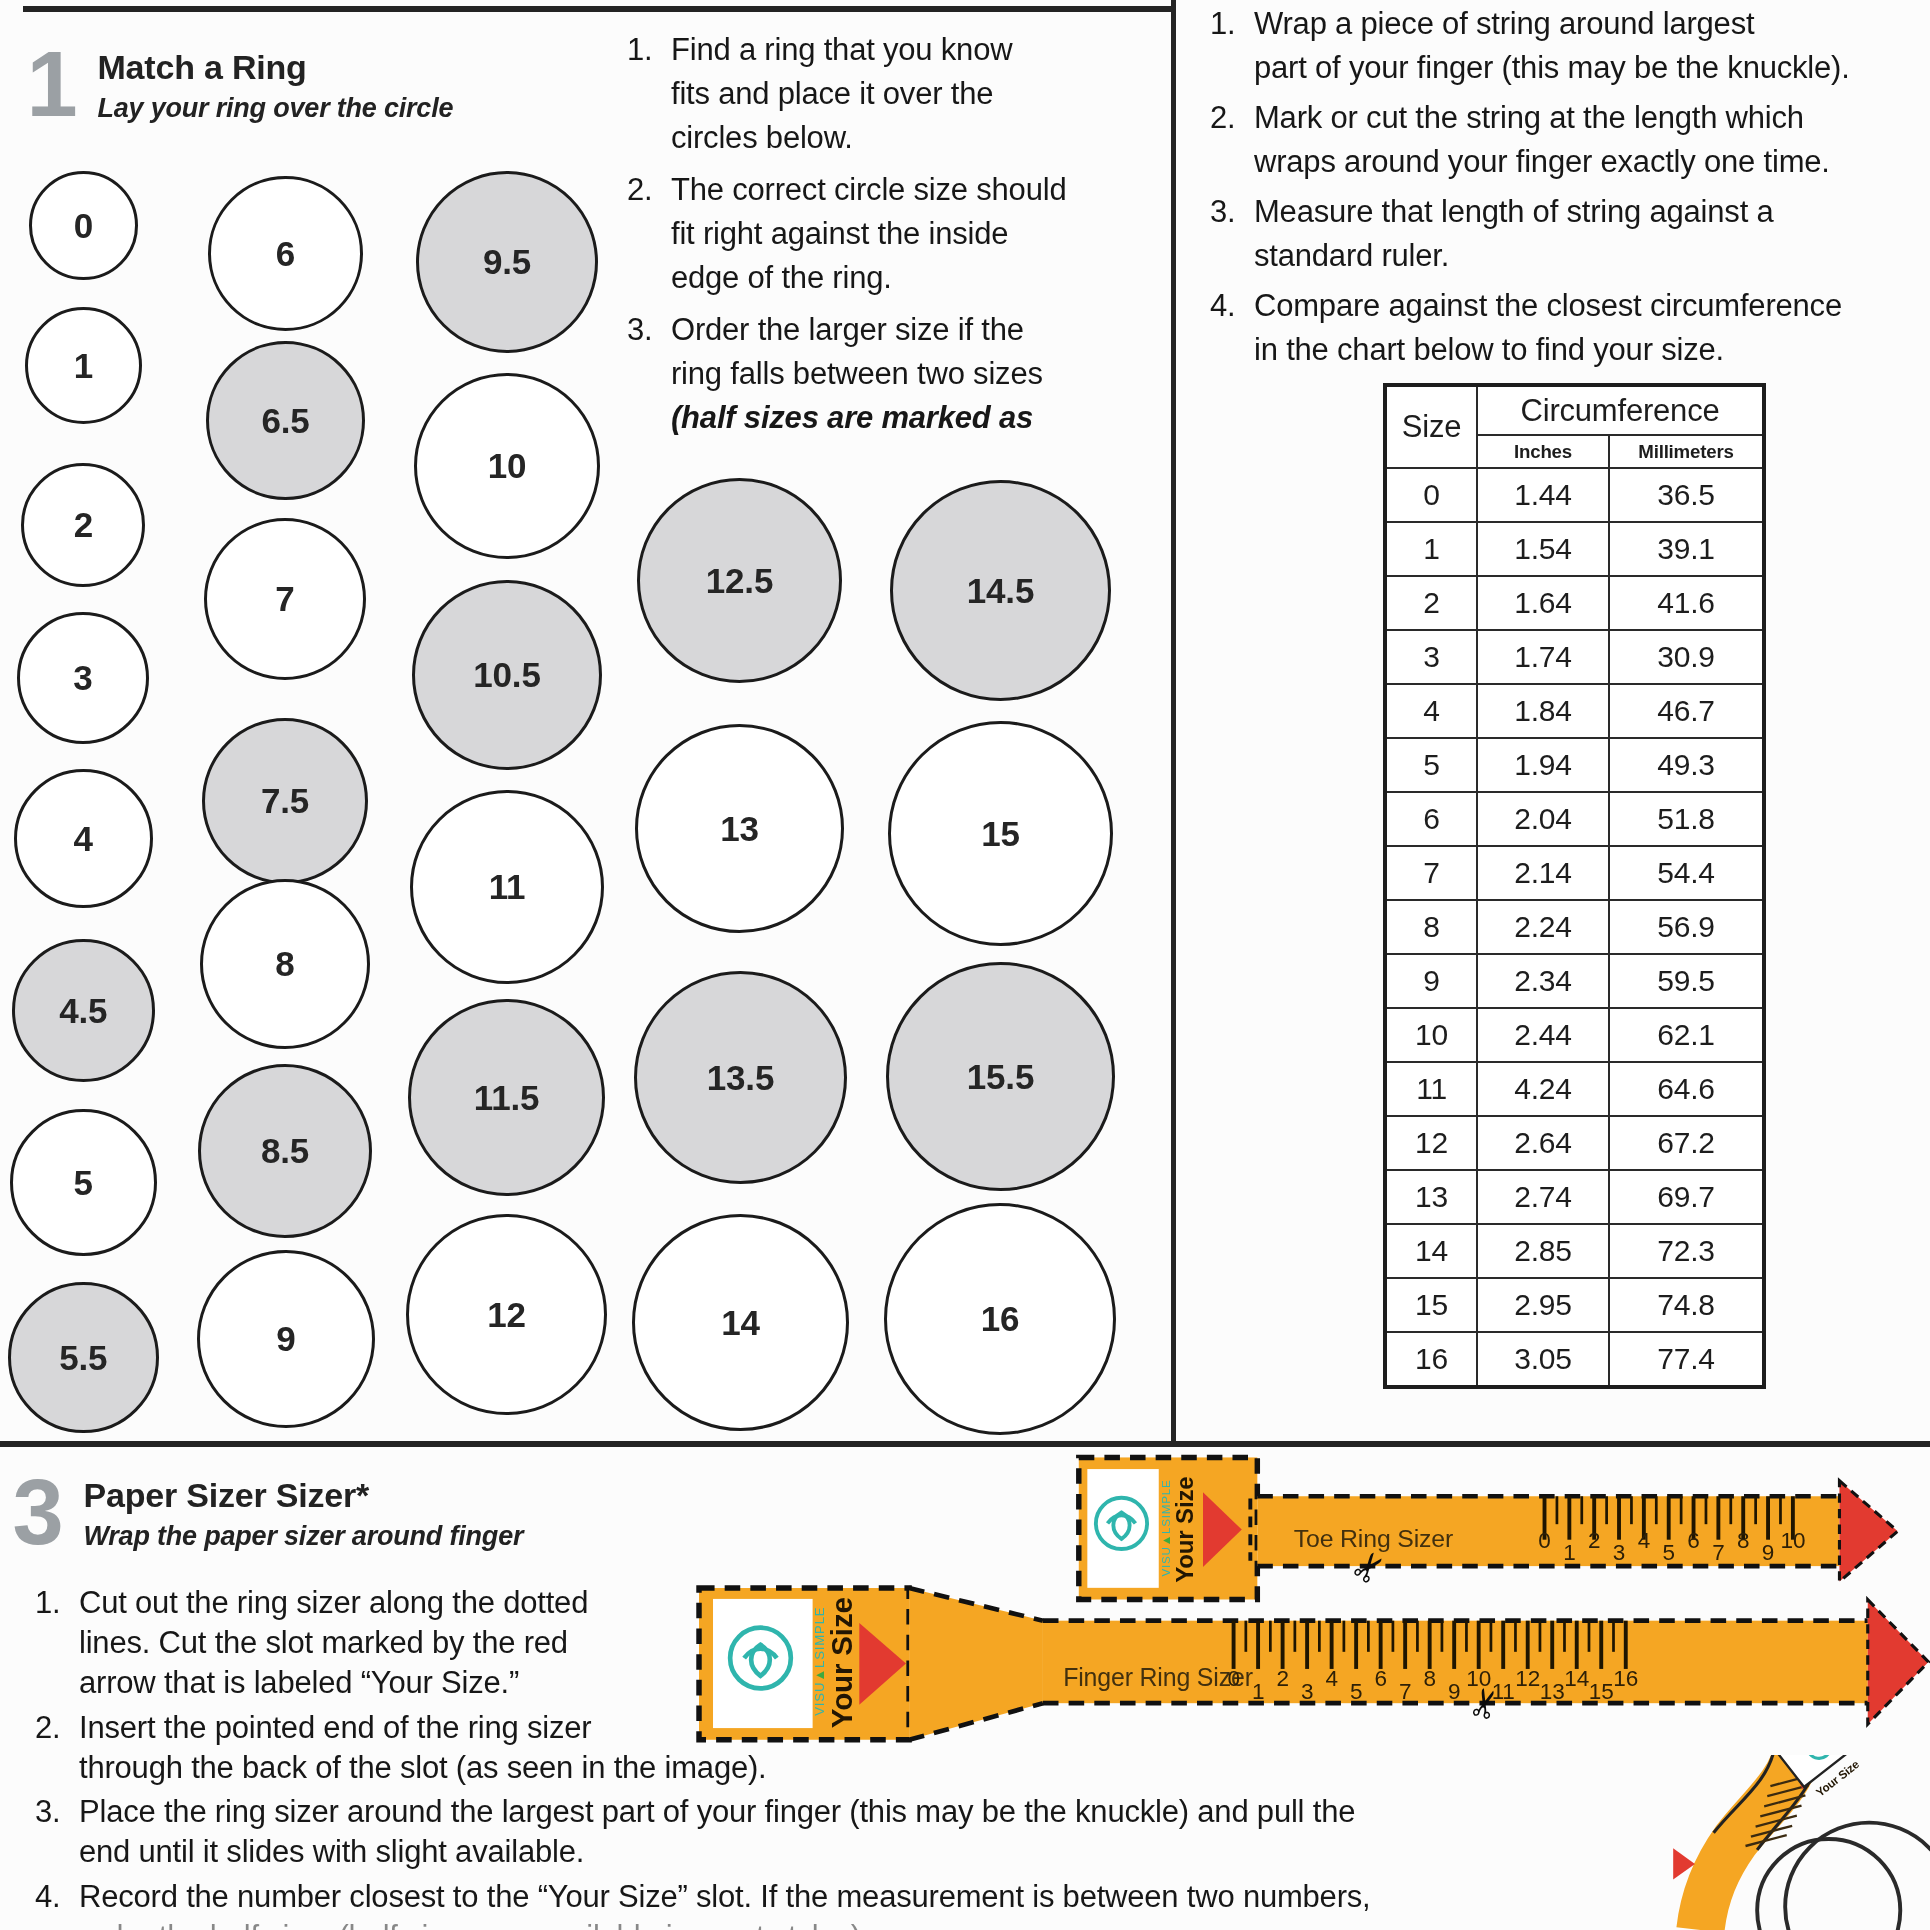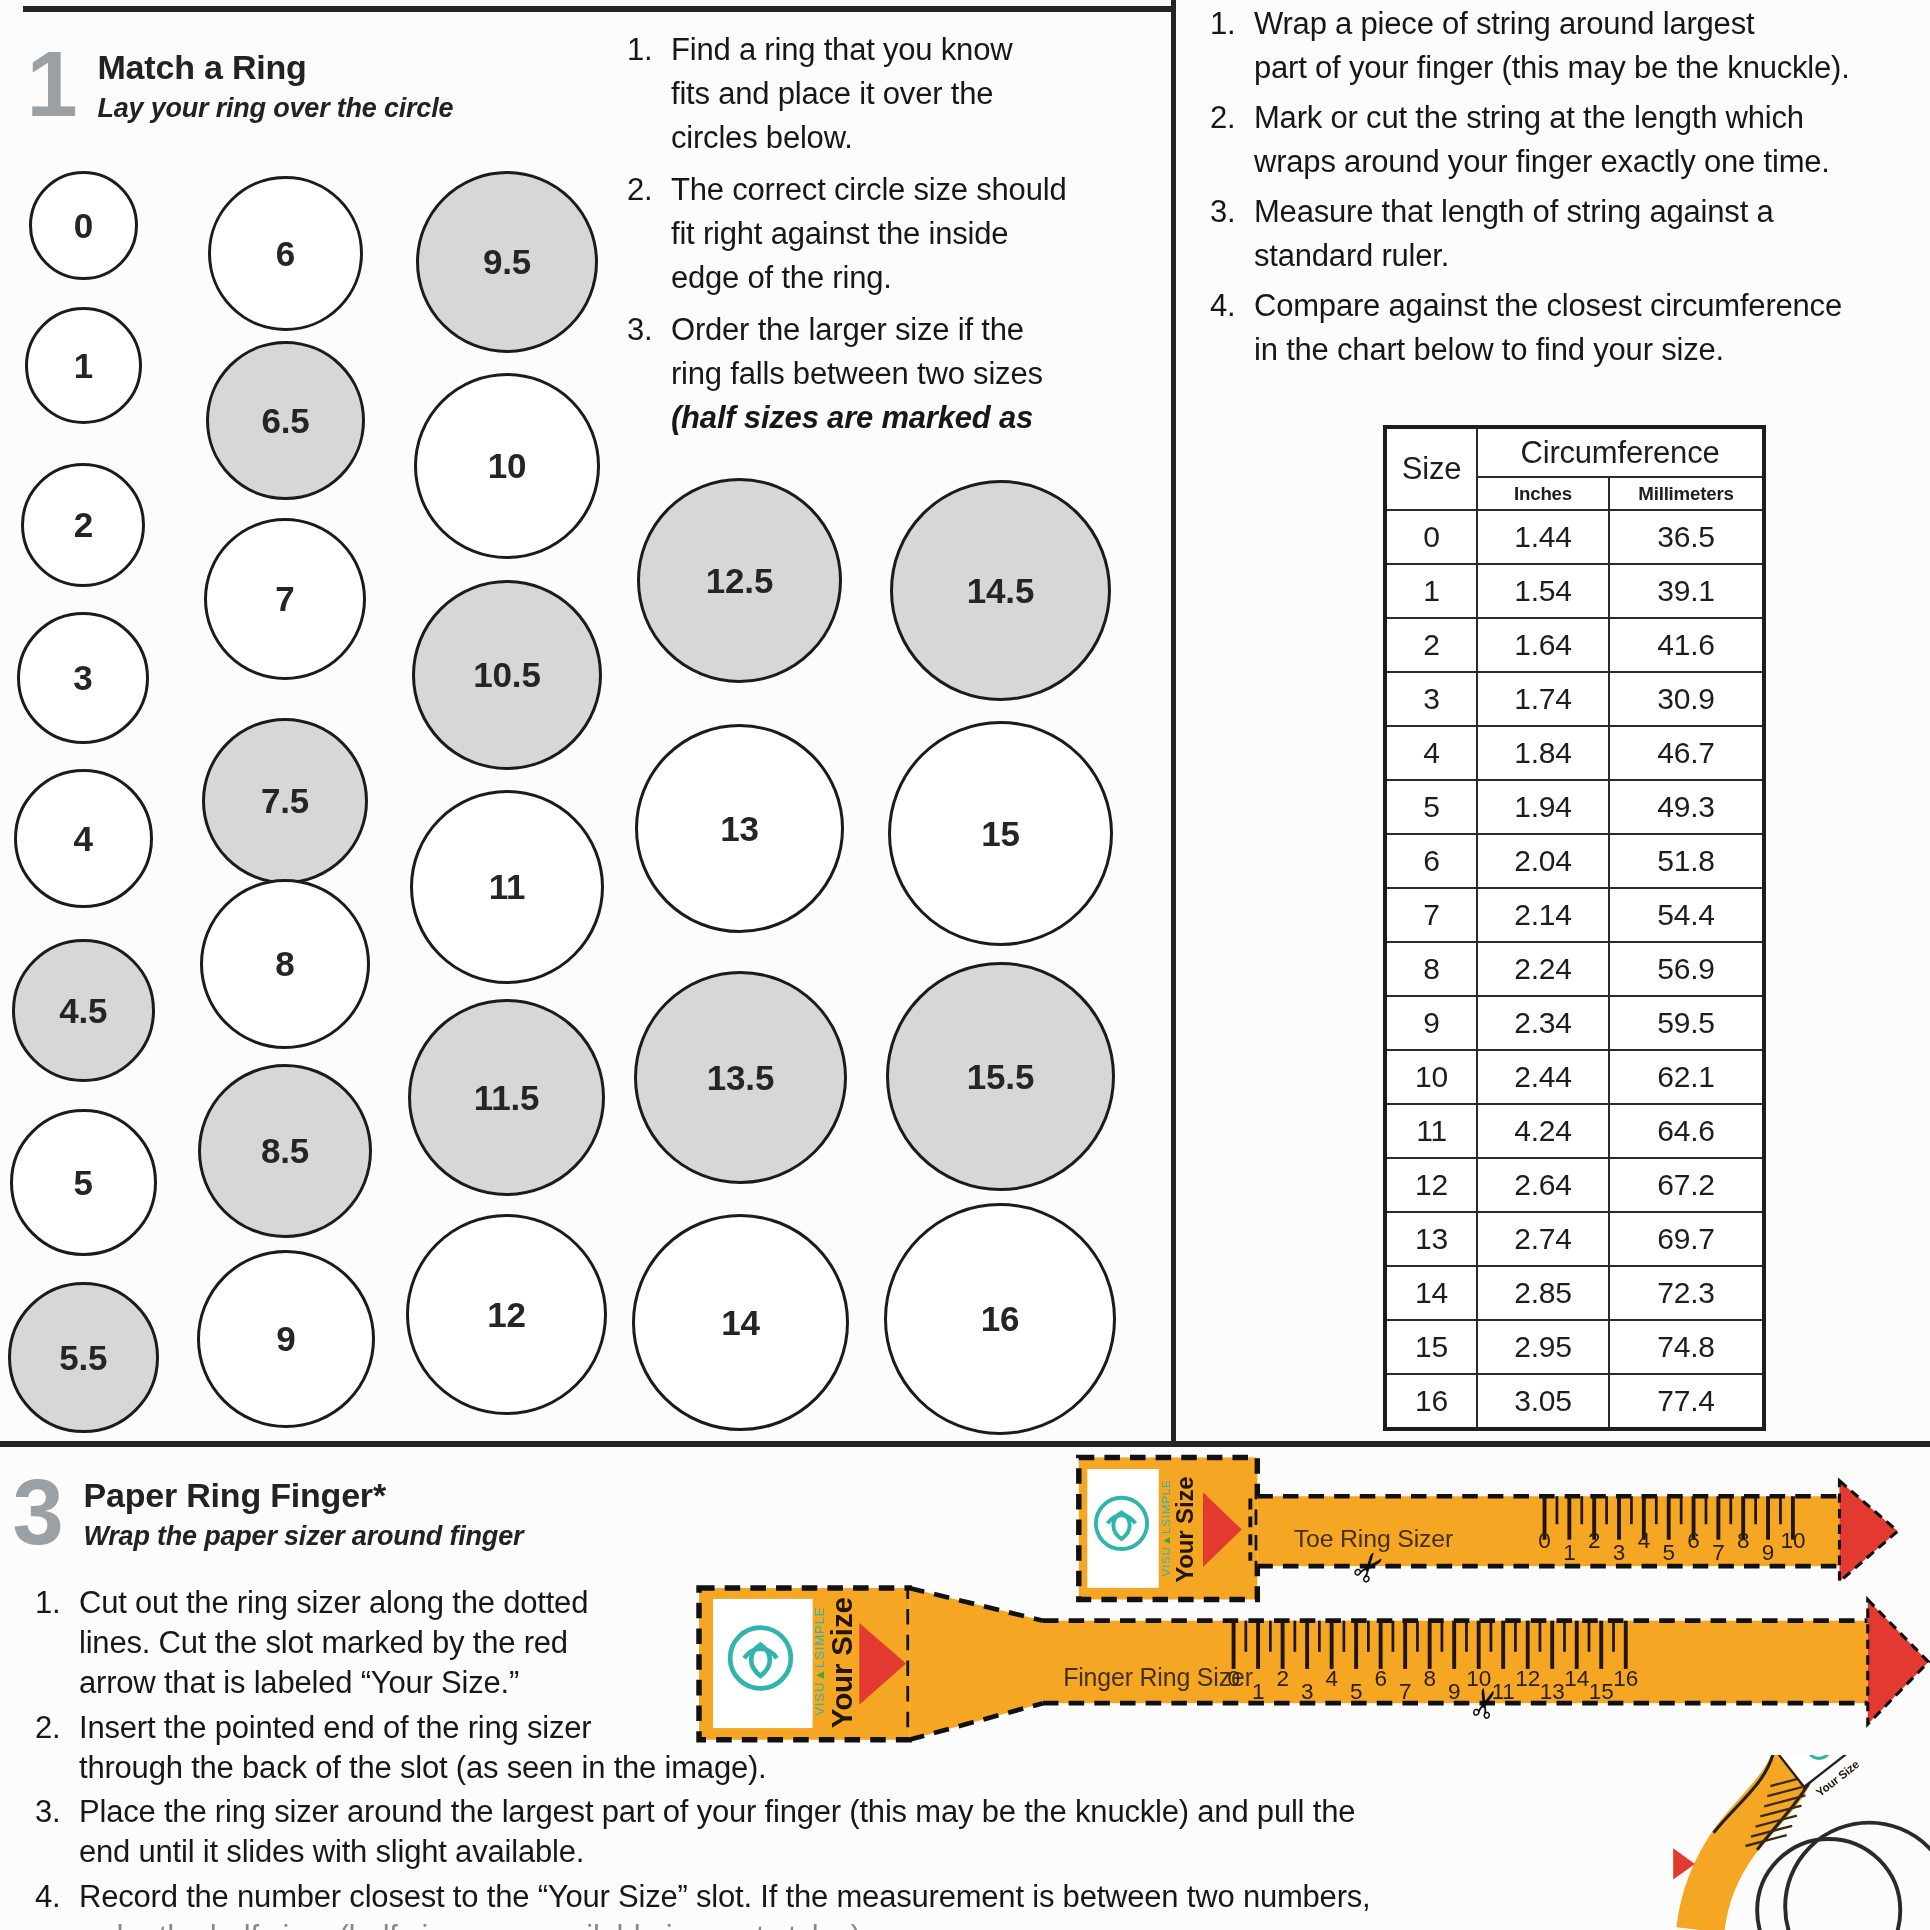--- a/index.html
+++ b/index.html
@@ -20,21 +20,21 @@
   .li .n{flex:none;width:44px;}
   .li .ln{white-space:nowrap;}
   .li .ln.it{font-style:italic;font-weight:700;}
   .li .ln.clip{opacity:0.5;}
   #list1 .li{margin-bottom:7.8px;} #list1 .ln,#list1 .n{line-height:44px;}
   #list2 .li{margin-bottom:6.2px;}  #list2 .ln,#list2 .n{line-height:44px;}
   #list3 .li{margin-bottom:4.7px;}  #list3 .ln,#list3 .n{line-height:40px;}
   #size-table{position:absolute;left:1383px;top:383px;border-collapse:collapse;background:#fff;
               table-layout:fixed;}
   #size-table td,#size-table th{border:2.3px solid #2a2a2a;text-align:center;padding:0;color:#1d1d1d;}
-  #size-table{border:4.7px solid #1d1d1d;margin-top:42px;}
+  #size-table{border:4.7px solid #1d1d1d;}
   #size-table .h1{font-size:31px;font-weight:400;height:47px;}
   #size-table .h2{font-size:18.7px;font-weight:700;height:31px;}
   #size-table .d{font-size:30px;font-weight:400;height:52px;}
   .scissors{position:absolute;font-size:39px;color:#0c0c0c;}
   svg text{font-family:"Liberation Sans",sans-serif;}
 </style>
 </head>
 <body>
 
 <div id="page">
@@ -299,21 +299,21 @@
           <td class="d">16</td>
           <td class="d">3.05</td>
           <td class="d">77.4</td>
         </tr>
       </tbody>
   </table>
 
   <div class="sec-head" style="left:12.5px;top:1473px;">
     <span class="big-num">3</span>
     <span class="titles">
-      <span class="title">Paper Ring Finger*</span>
+      <span class="title">Paper Sizer Sizer*</span>
       <span class="subtitle">Wrap the paper sizer around finger</span>
     </span>
   </div>
 
   <div class="ulist" id="list3" style="left:35px;top:1583px;">
       <div class="li">
         <span class="n">1.</span>
         <div>
           <div class="ln">Cut out the ring sizer along the dotted</div>
           <div class="ln">lines. Cut the slot marked by the red</div>

